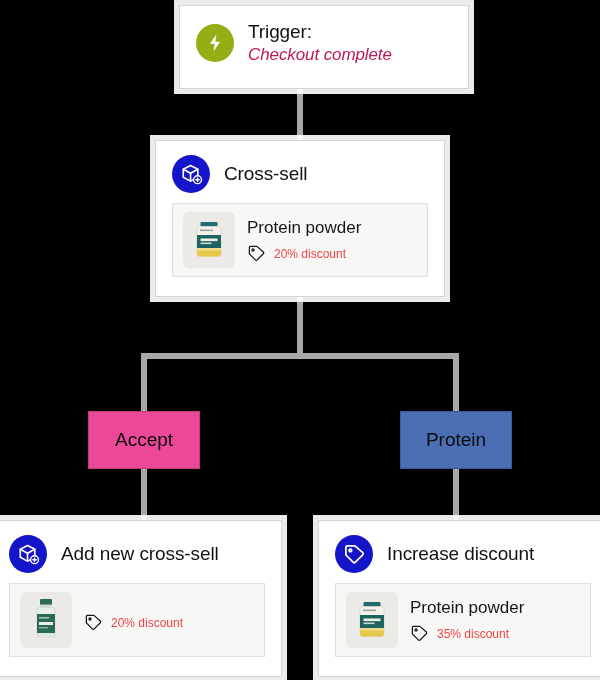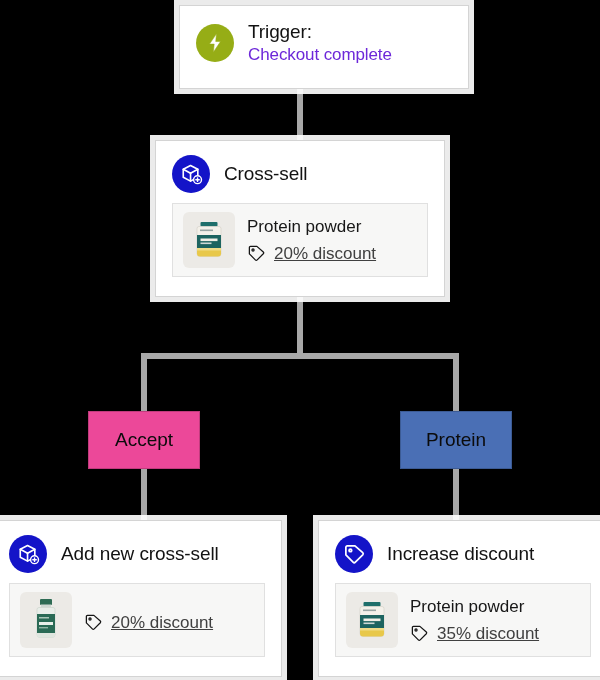--- a/index.html
+++ b/index.html
@@ -56,21 +56,22 @@
 
   .head-text {
     font-size: 19px;
     color: #121212;
     line-height: 1.28;
     letter-spacing: -0.1px;
   }
   .head-text .sub {
     display: block;
     font-size: 17px;
-    color: #6d28d9;
+    color: #be185d;
+    font-style: italic;
   }
 
   
   .product {
     margin: 0 16px 16px 16px;
     border: 1px solid #e0e0e0;
     background: #f7f7f6;
     display: flex;
     align-items: center;
     gap: 12px;
@@ -101,24 +102,23 @@
   }
 
   .discount-row {
     display: flex;
     align-items: center;
     gap: 8px;
     margin-top: 5px;
   }
   .discount-row svg { display: block; flex: 0 0 auto; }
   .discount-text {
-    font-size: 17px;
-    color: #404040;
+    font-size: 12px;
+    color: #ef4444;
     white-space: nowrap;
-    text-decoration: underline;
   }
 
   
   .branch-btn {
     position: absolute;
     z-index: 4;
     display: flex;
     align-items: center;
     justify-content: center;
     font-size: 19px;

